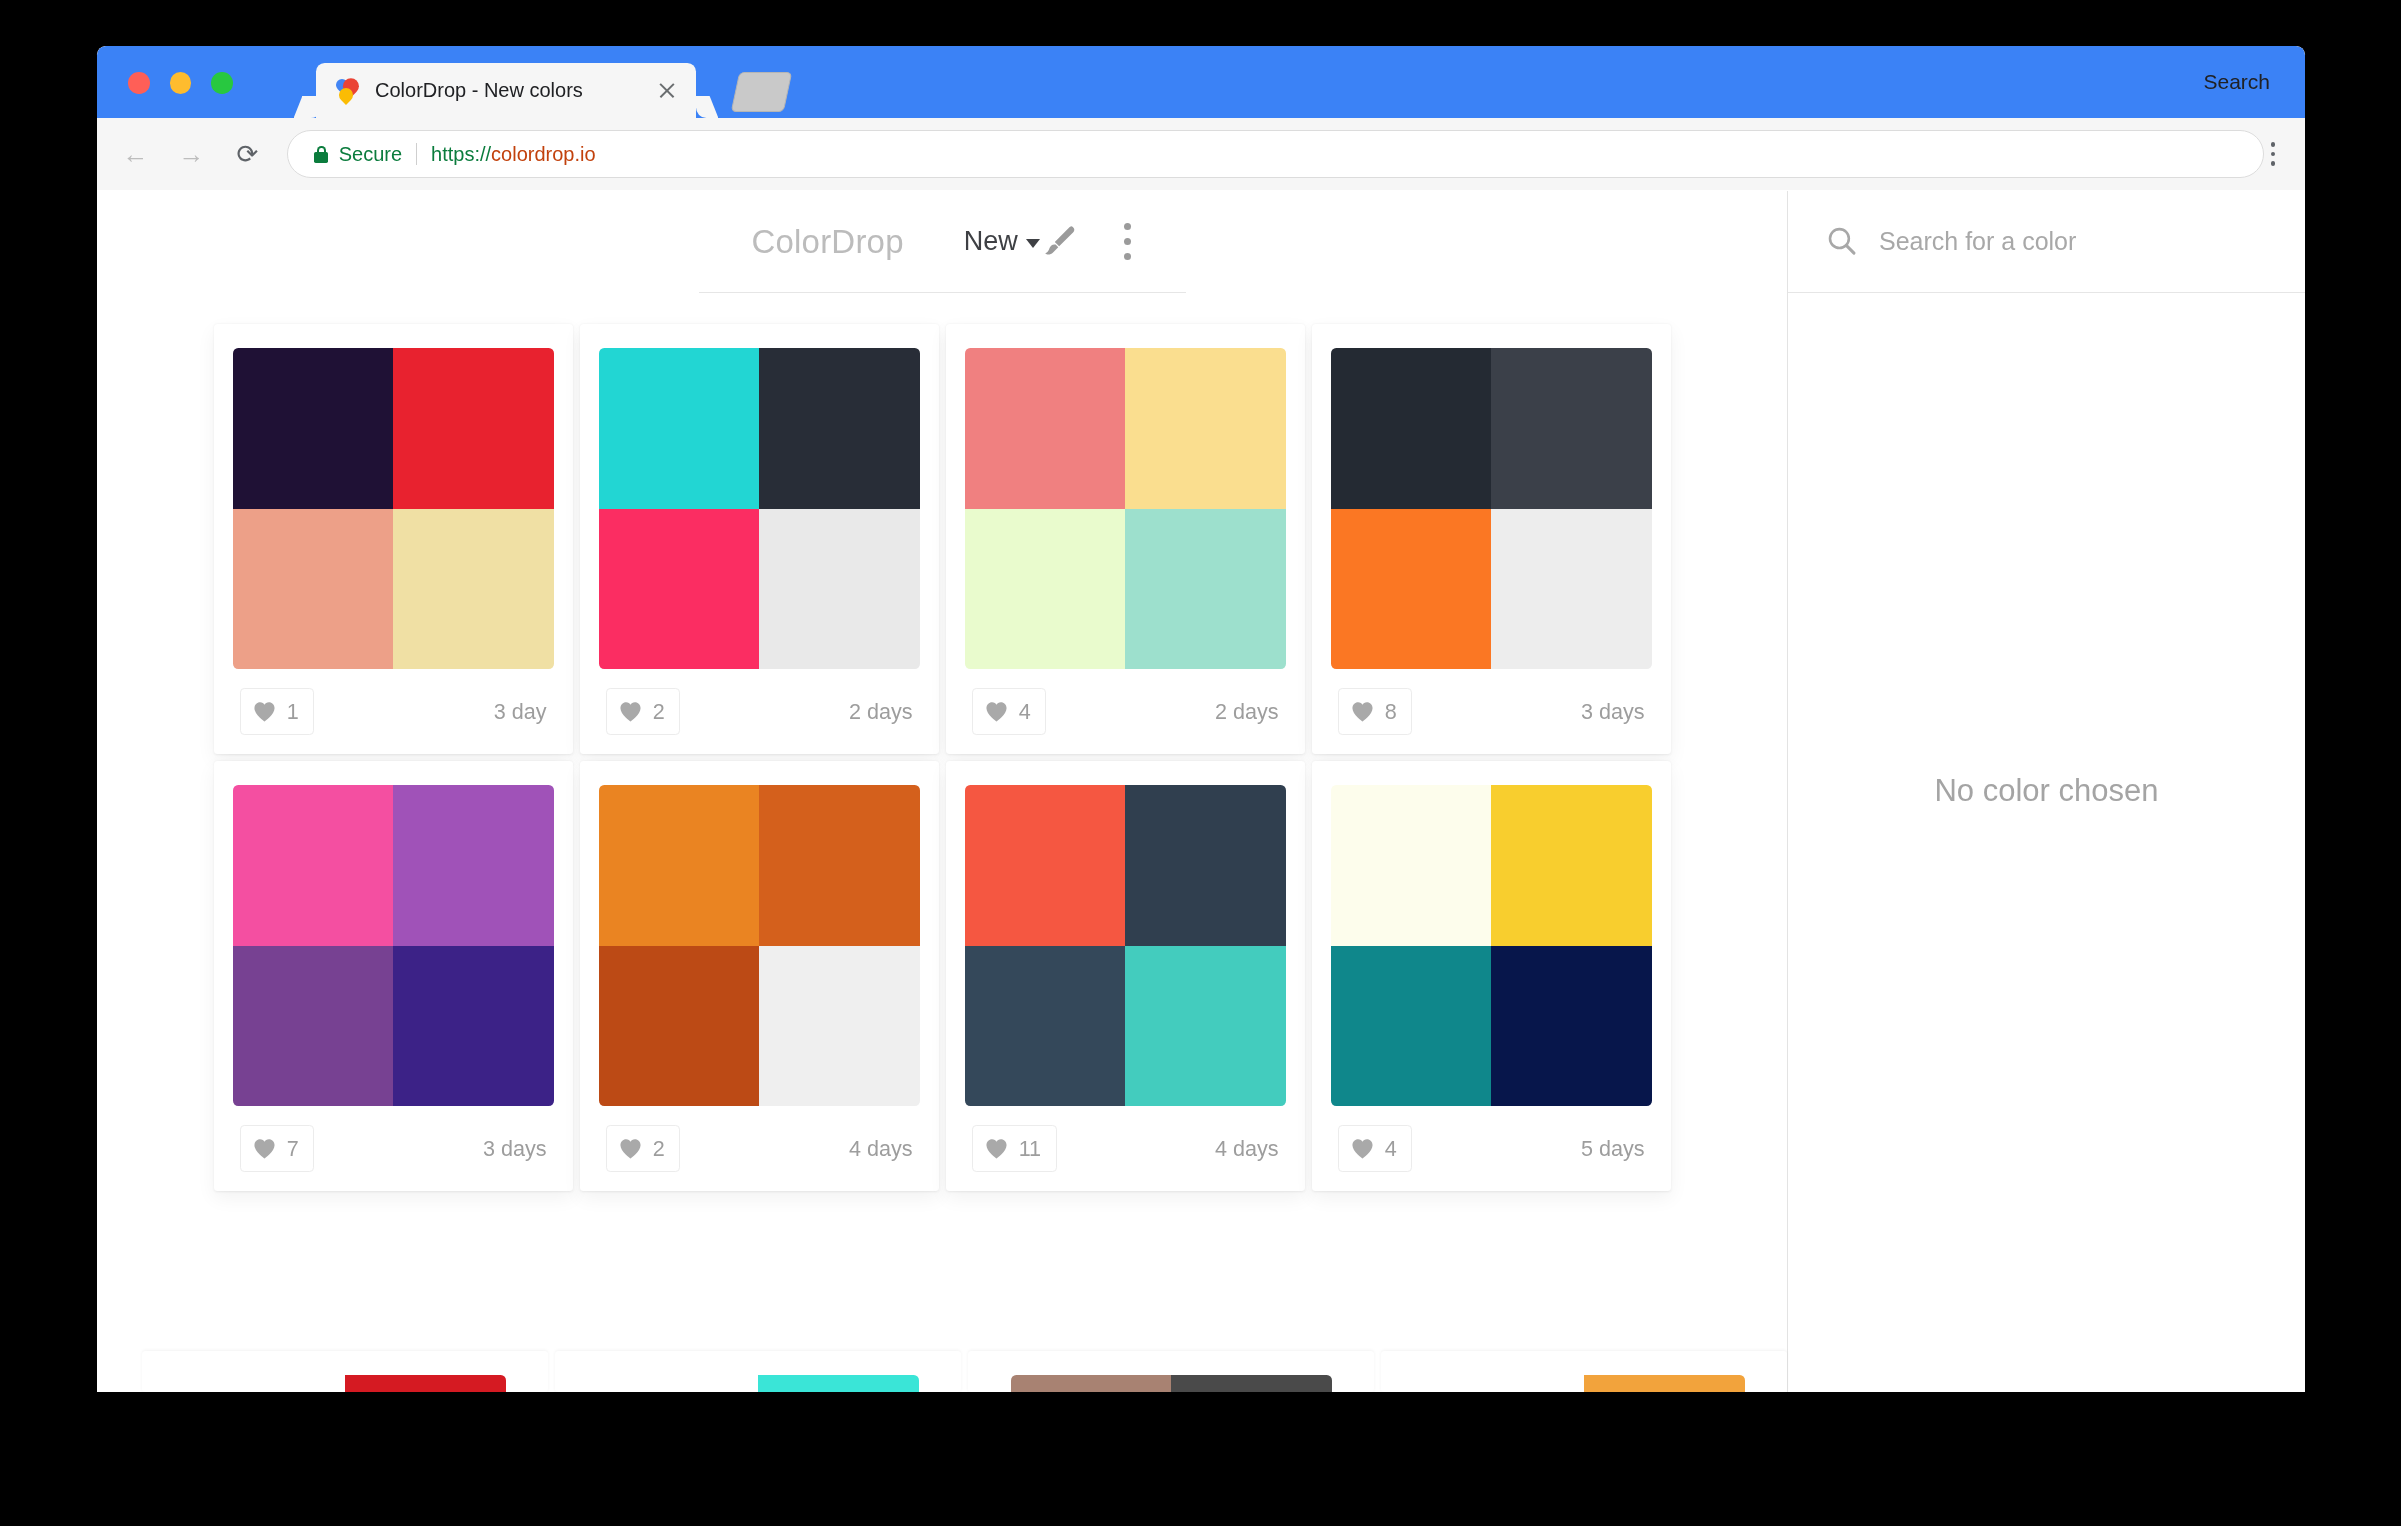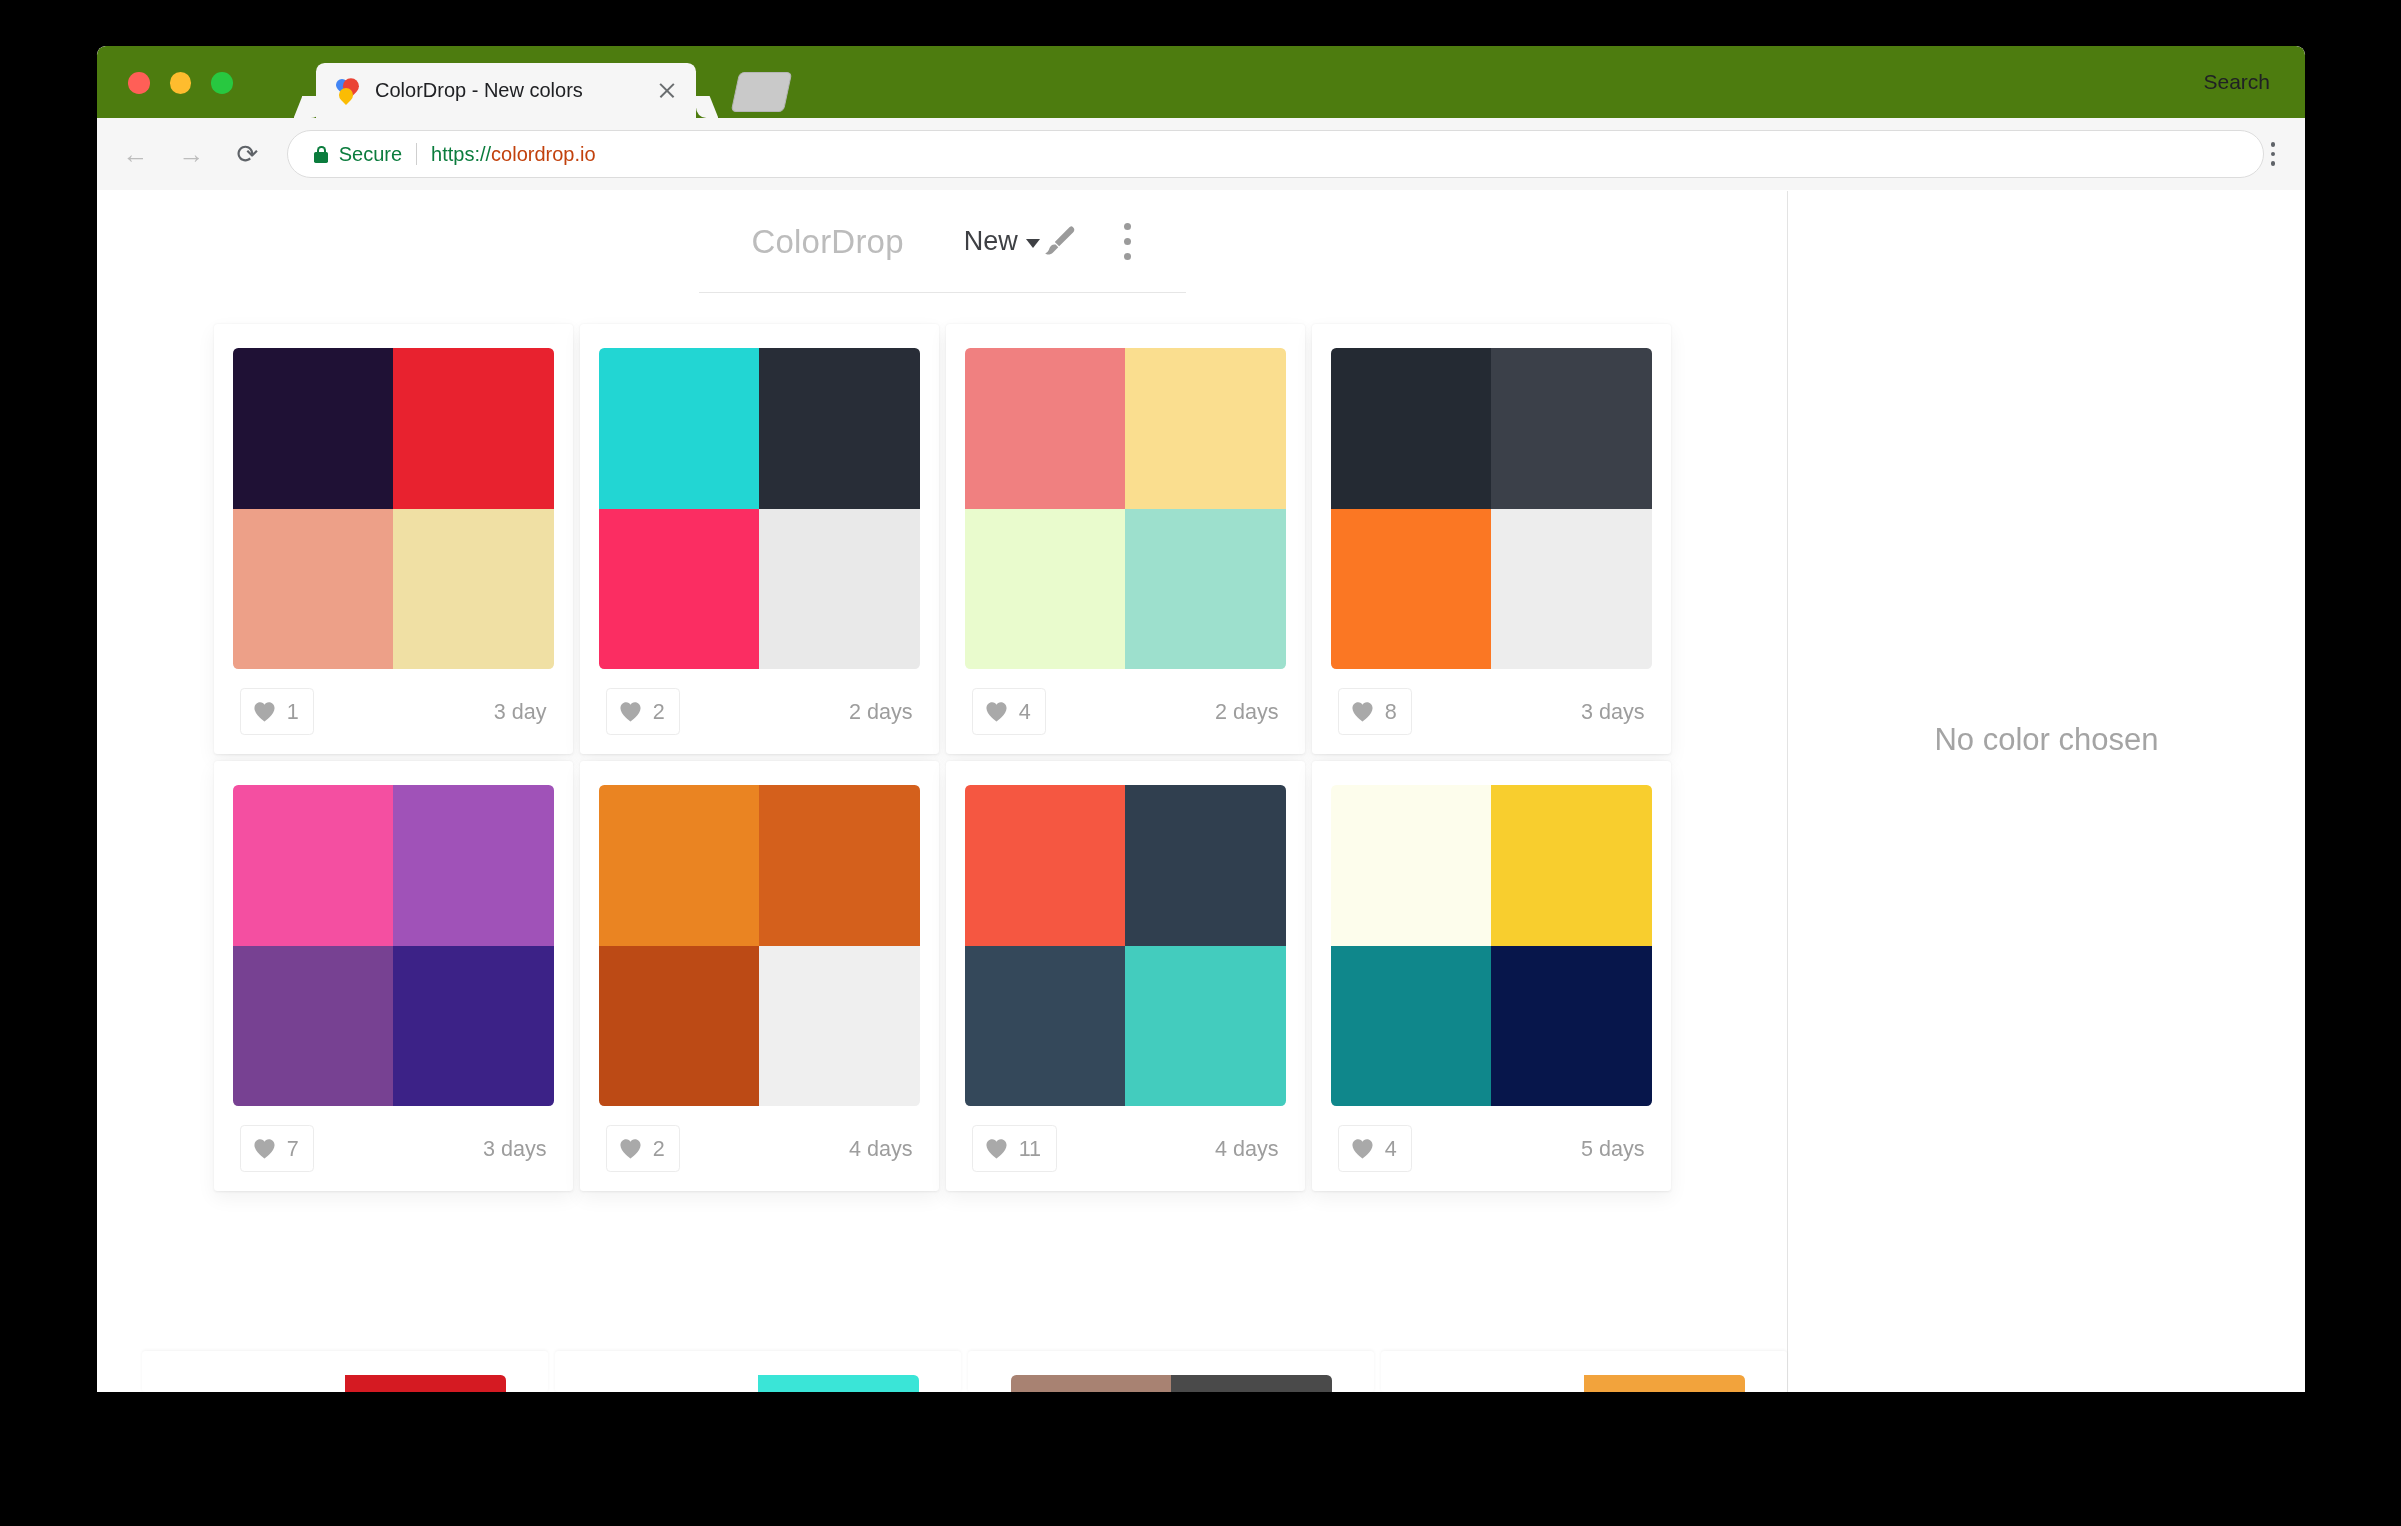--- a/index.html
+++ b/index.html
@@ -17,21 +17,21 @@
     width: 2208px; height: 1346px;
     background: #fff;
     border-radius: 8.6px 8.6px 0 0;
     overflow: hidden;
   }
 
   
   #tab-strip {
     position: relative;
     height: 72px;
-    background: #4d7c0f;
+    background: #3b82f6;
     border-radius: 8.6px 8.6px 0 0;
   }
   #traffic-lights {
     position: absolute; left: 31px; top: 26px;
     display: flex; gap: 20px;
   }
   .traffic-light { width: 21.6px; height: 21.6px; border-radius: 50%; }
   .tl-red    { background: #ff5f57; }
   .tl-yellow { background: #febc2e; }
   .tl-green  { background: #28c840; }
@@ -477,20 +477,29 @@
                   <span class="like-count">4</span>
                 </div>
                 <span class="card-age">5 days</span>
               </div>
             </div>
           </div>
       </div>
     </div>
 
     <div id="app-sidebar">
+      <div id="search-bar">
+        <span id="search-icon">
+          <svg width="36" height="36" viewBox="0 0 42 42">
+            <circle cx="18" cy="17" r="11" fill="none" stroke="#a8a8a8" stroke-width="3"></circle>
+            <line x1="26" y1="25" x2="35" y2="34" stroke="#a8a8a8" stroke-width="3.5" stroke-linecap="round"></line>
+          </svg>
+        </span>
+        <input id="search-input" type="text" placeholder="Search for a color" style="">
+      </div>
       <div id="sidebar-body">
         <span id="no-color-text">No color chosen</span>
       </div>
     </div>
 
     <div id="row3-peek">
         <div class="peek-card">
           <div class="peek-swatches">
             <div style="background: rgb(255, 255, 255);"></div>
             <div style="background: rgb(213, 26, 34);"></div>

